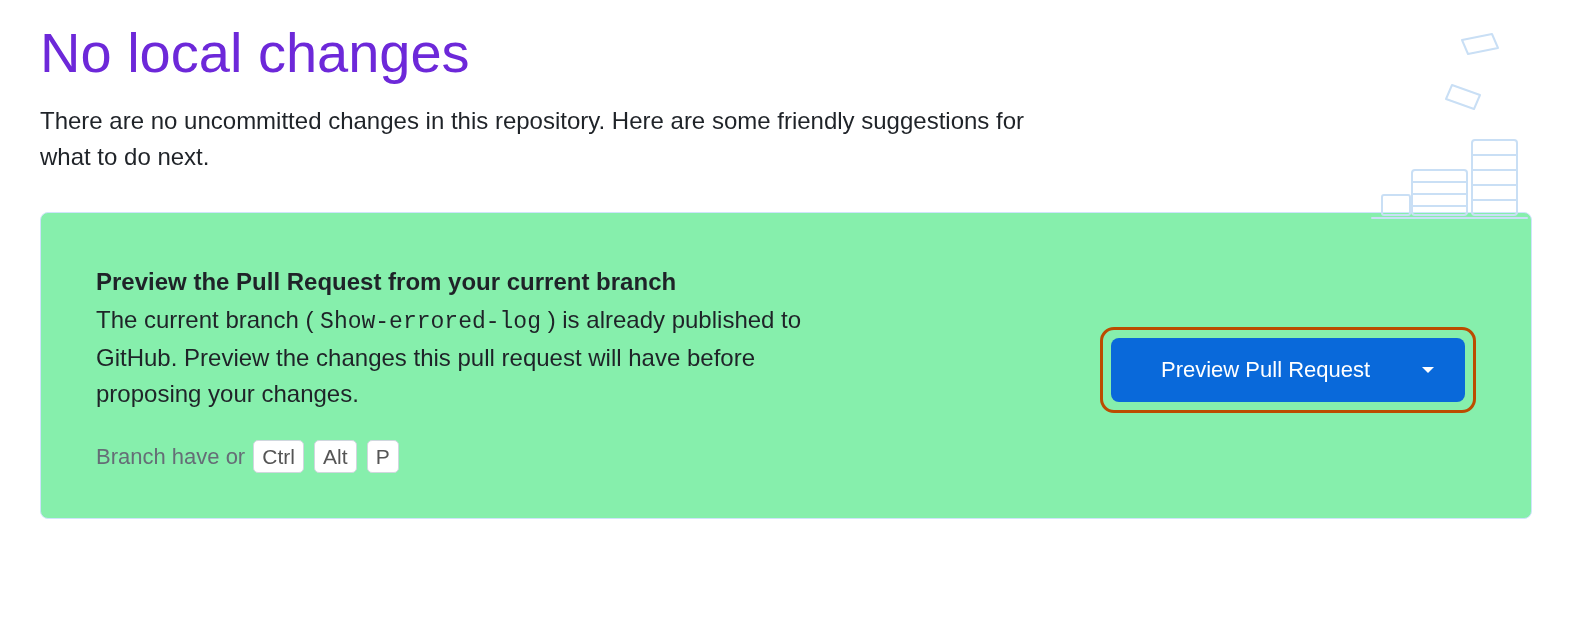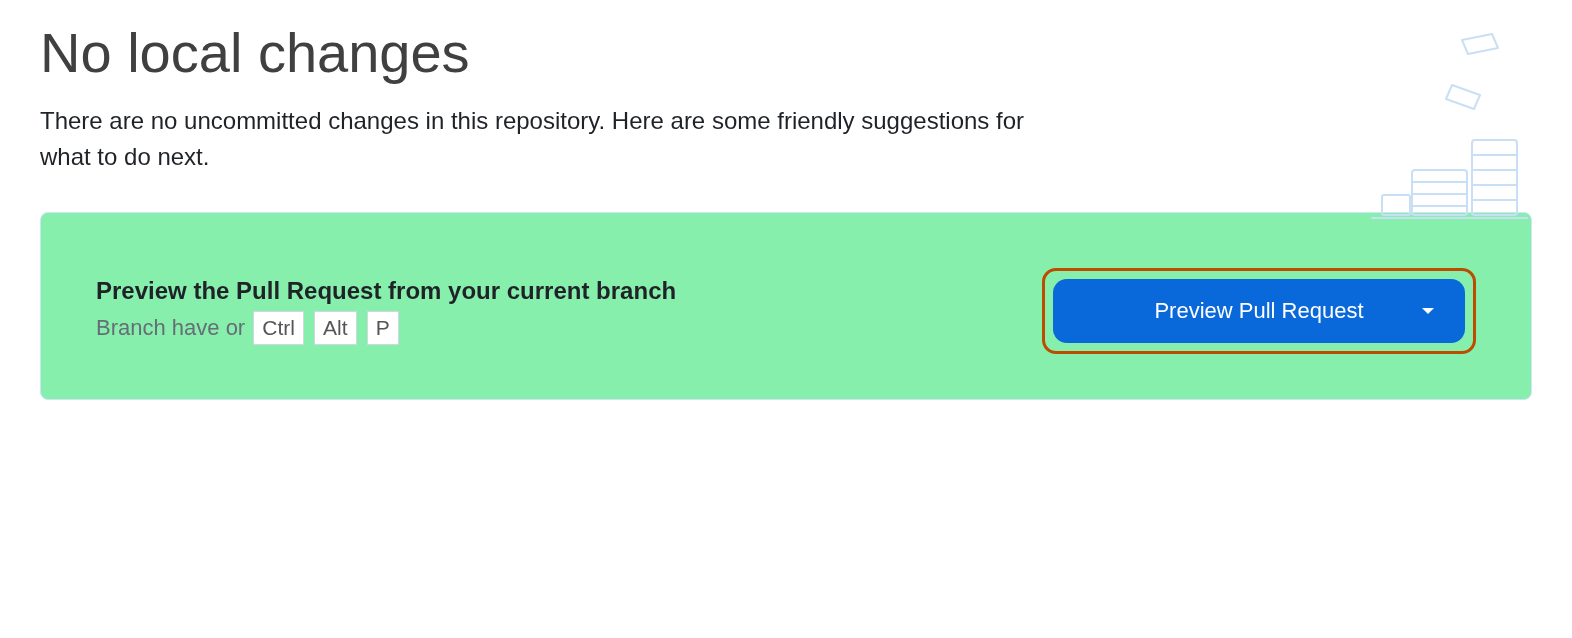--- a/index.html
+++ b/index.html
@@ -14,21 +14,21 @@
     overflow: hidden;
   }
   .page {
     padding: 20px 40px 40px 40px;
     position: relative;
   }
   .heading {
     font-size: 56px;
     font-weight: 300;
     margin: 0 0 18px 0;
-    color: #404040;
+    color: #6d28d9;
   }
   .subheading {
     font-size: 24px;
     line-height: 1.5;
     color: #1f2328;
     margin: 0 0 37px 0;
     max-width: 1000px;
     font-weight: 400;
   }
   .illustration {
@@ -71,48 +71,47 @@
     font-family: ui-monospace, SFMono-Regular, Menlo, Consolas, "Liberation Mono", monospace;
     font-size: 23px;
   }
   .hint {
     font-size: 22px;
     color: #656d76;
   }
   .kbd {
     display: inline-block;
     border: 1px solid #d0d7de;
-    border-radius: 0;
+    border-radius: 5px;
     padding: 2px 8px;
     font-size: 21px;
     line-height: 1.3;
     color: #555;
     background: #fff;
     margin: 0 2px;
     font-family: inherit;
   }
   .btn-highlight {
     border: 3px solid #bc4c00;
     border-radius: 14px;
     padding: 8px;
     display: inline-block;
     flex-shrink: 0;
   }
   .primary-btn {
     background: #0969da;
     color: #ffffff;
     border: none;
-    border-radius: 14px;
+    border-radius: 8px;
     font-size: 22px;
     font-weight: 500;
     height: 64px;
-    width: 412px;
+    width: 354px;
     display: flex;
     align-items: center;
-    justify-content: center;
     cursor: pointer;
     position: relative;
     padding: 0 50px;
   }
   .primary-btn .caret {
     position: absolute;
     right: 30px;
     top: 50%;
     transform: translateY(-50%);
   }
@@ -145,20 +144,25 @@
       </g>
     </svg>
   </div>
 
   <h1 class="heading">No local changes</h1>
   <p class="subheading">There are no uncommitted changes in this repository. Here are some friendly suggestions for what to do next.</p>
 
   <div class="card">
     <div class="card-left">
       <div class="card-title">Preview the Pull Request from your current branch</div>
+      <p class="card-desc">
+        <span>The current branch (</span>
+        <span class="branch-code">Show-errored-log</span>
+        <span>) is already published to GitHub. Preview the changes this pull request will have before proposing your changes.</span>
+      </p>
       <div class="hint">
         <span>Branch have or </span>
         <span class="kbd">Ctrl</span>
         <span class="kbd">Alt</span>
         <span class="kbd">P</span>
       </div>
     </div>
     <div class="btn-highlight">
       <button class="primary-btn">
         <span>Preview Pull Request</span>

